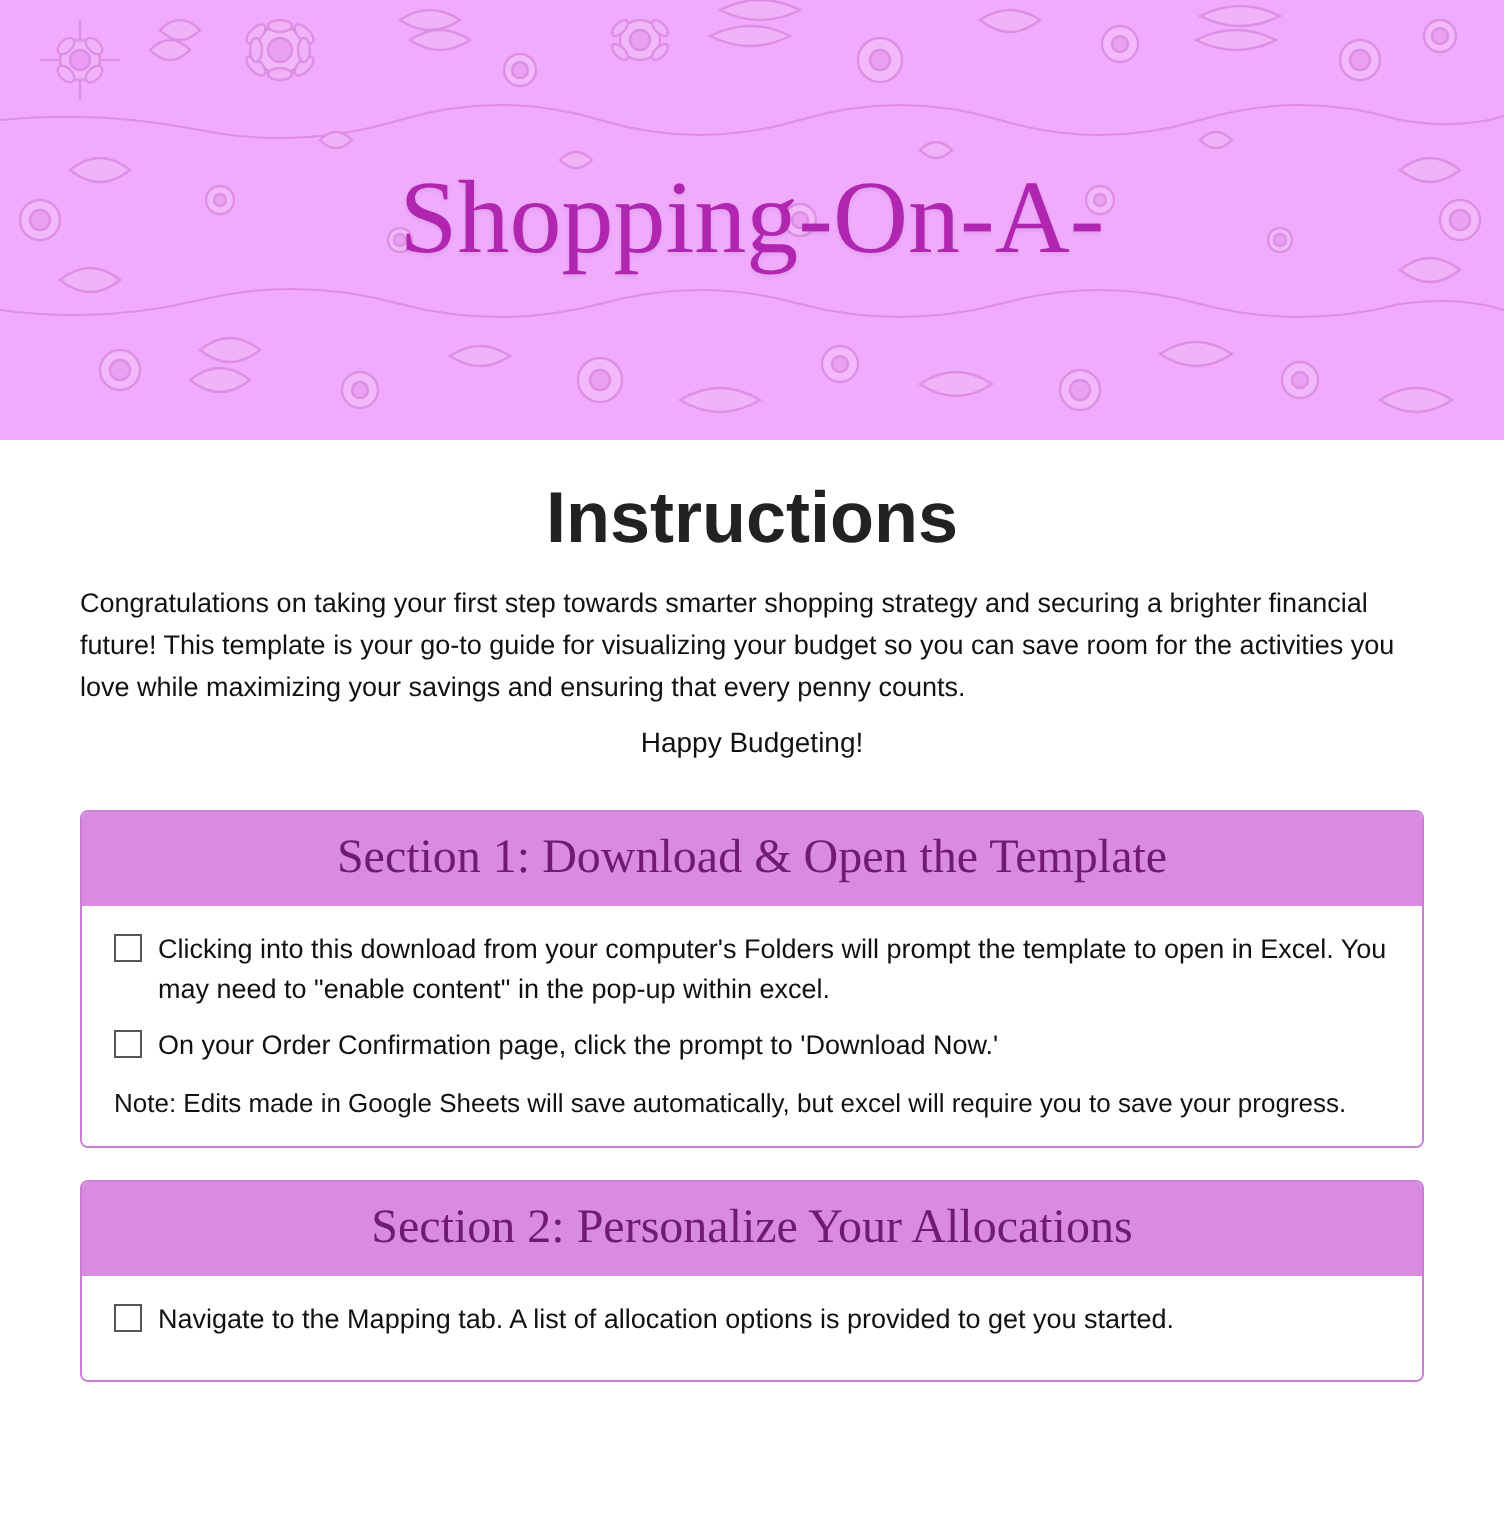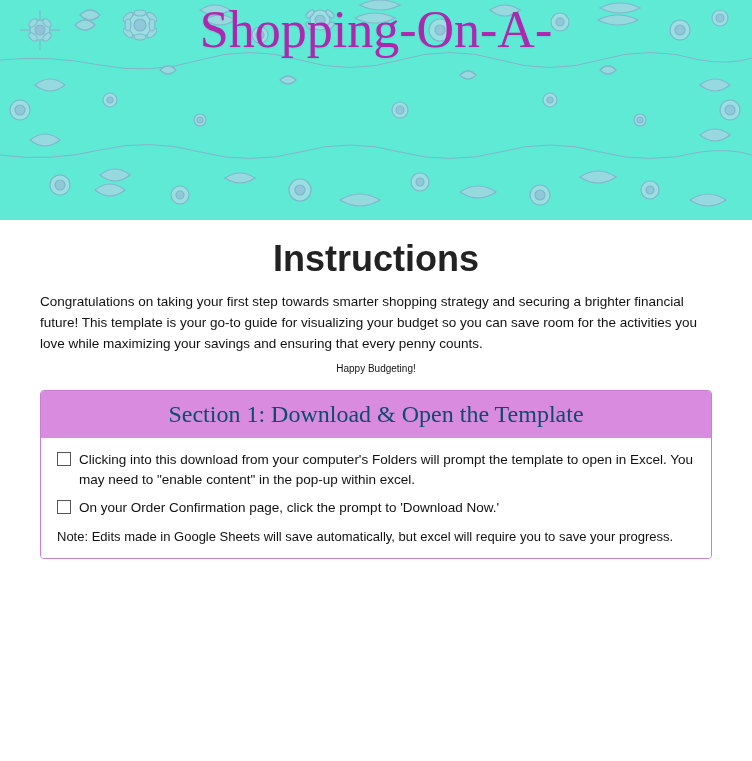--- a/index.html
+++ b/index.html
@@ -9,23 +9,24 @@
       background: #fff;
       width: 752px;
       min-height: 761px;
       overflow-x: hidden;
     }
 
     
     .header-banner {
       width: 100%;
       height: 220px;
-      background-color: #5eead4;
+      background-color: #f0abfc;
       position: relative;
       display: flex;
+      align-items: center;
       justify-content: center;
       overflow: hidden;
     }
 
     .header-banner .floral-bg {
       position: absolute;
       inset: 0;
       opacity: 0.55;
     }
 
@@ -56,44 +57,44 @@
 
     .intro-text {
       font-size: 13.5px;
       color: #111;
       line-height: 1.55;
       text-align: left;
       margin-bottom: 8px;
     }
 
     .happy-budgeting {
-      font-size: 10px;
+      font-size: 14px;
       color: #111;
       text-align: center;
-      margin-bottom: 16px;
+      margin-bottom: 26px;
     }
 
     
     .section-block {
       border: 1.5px solid #c97fd4;
       border-radius: 4px;
       margin-bottom: 16px;
       overflow: hidden;
     }
 
     .section-header {
       background: #d98be0;
       padding: 10px 16px;
       text-align: center;
     }
 
     .section-header-title {
       font-family: 'Brush Script MT', 'Comic Sans MS', cursive;
       font-size: 24px;
-      color: #0c4a6e;
+      color: #701a75;
     }
 
     .section-body {
       background: #fff;
       padding: 12px 16px 12px 16px;
     }
 
     .checklist-item {
       display: flex;
       align-items: flex-start;
@@ -273,14 +274,27 @@
       <div class="checklist-item">
         <span class="checkbox"></span>
         <span>On your Order Confirmation page, click the prompt to 'Download Now.'</span>
       </div>
 
 
       <p class="note-text">Note: Edits made in Google Sheets will save automatically, but excel will require you to save your progress.</p>
     </div>
   </div>
 
+  <div class="section-block">
+    <div class="section-header">
+      <span class="section-header-title">Section 2: Personalize Your Allocations</span>
+    </div>
+    <div class="section-body">
+
+      <div class="checklist-item">
+        <span class="checkbox"></span>
+        <span>Navigate to the Mapping tab. A list of allocation options is provided to get you started.</span>
+      </div>
+
+    </div>
+  </div>
 
 </div>
 
 </body></html>

